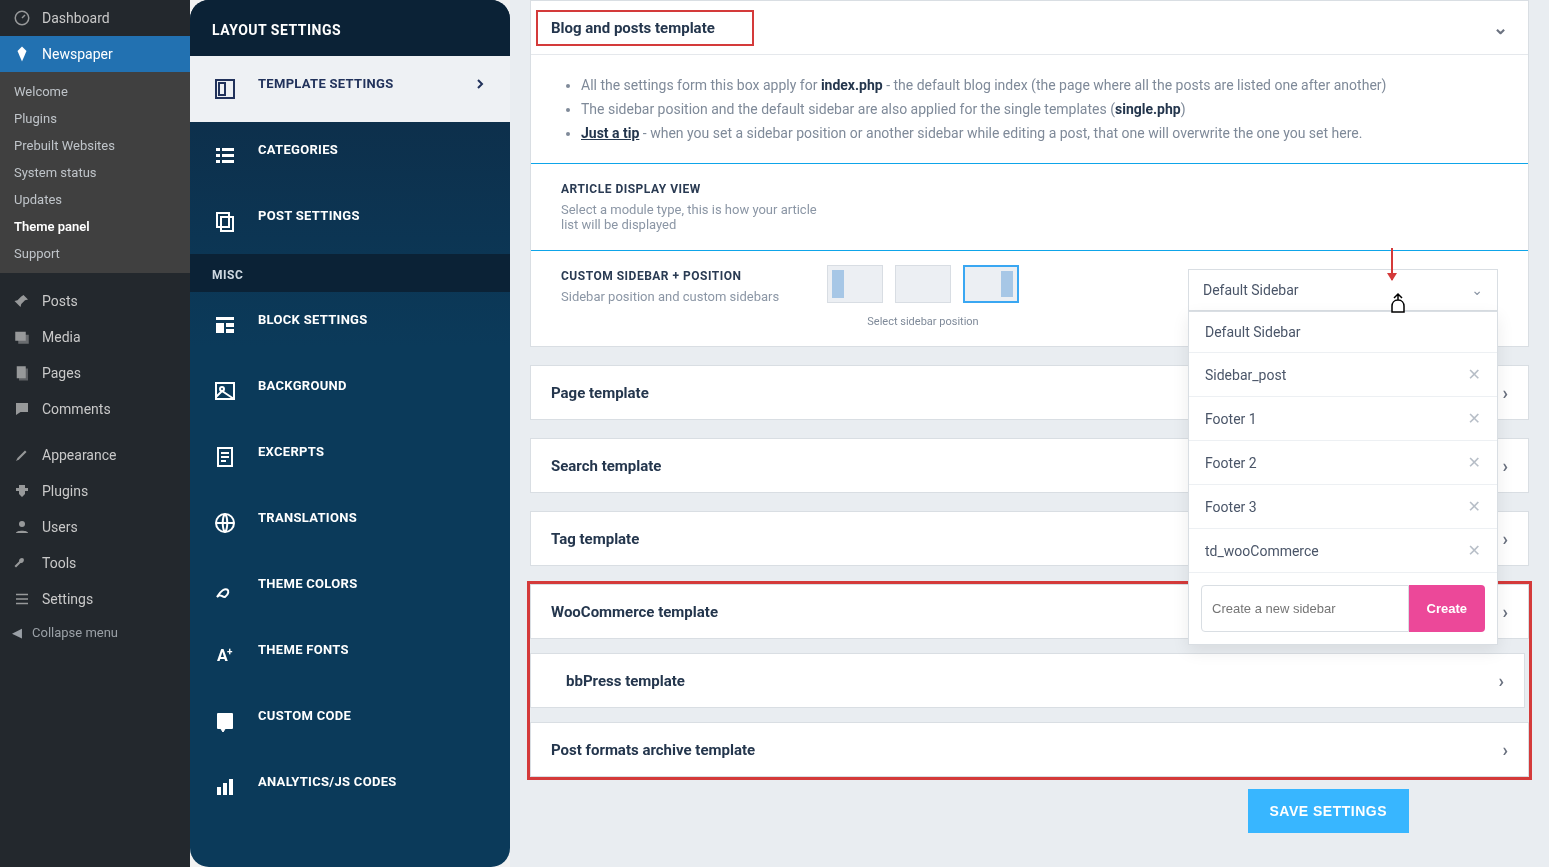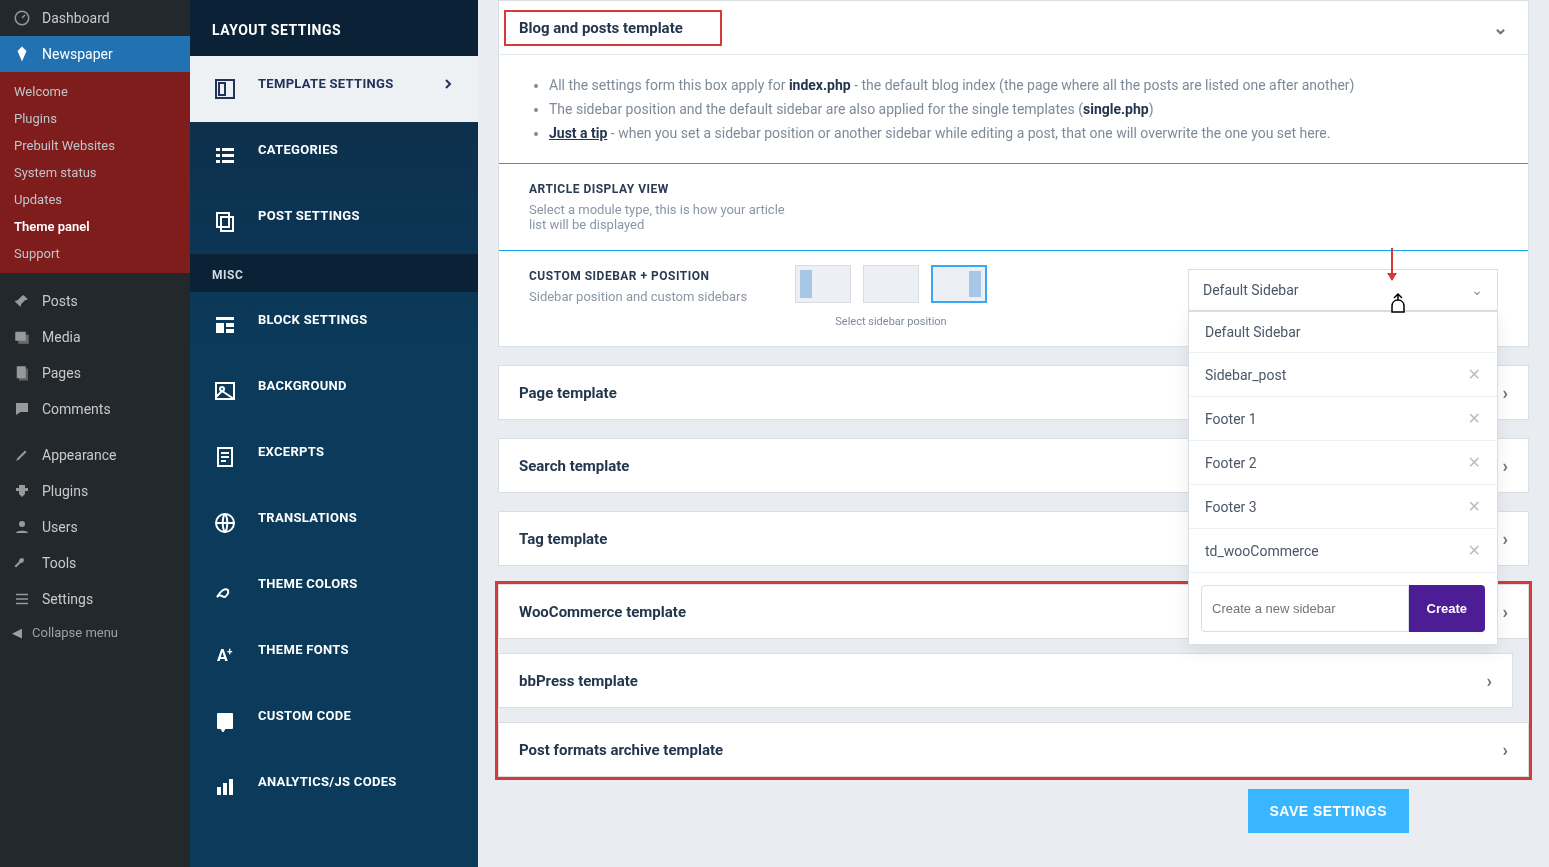--- a/index.html
+++ b/index.html
@@ -3,27 +3,27 @@
 <meta charset="utf-8">
 <style>
 * { box-sizing: border-box; margin: 0; padding: 0; }
 body { font-family: -apple-system, BlinkMacSystemFont, "Segoe UI", Roboto, sans-serif; font-size: 14px; background: #f1f1f1; width: 1549px; height: 867px; overflow: hidden; display: flex; }
 .wp-sidebar { width: 190px; background: #23282d; color: #eee; flex-shrink: 0; height: 867px; overflow: hidden; }
 .wp-item { display: flex; align-items: center; padding: 8px 12px; color: #c9c9c9; cursor: pointer; font-size: 14px; gap: 10px; }
 .wp-item.top { font-weight: 400; }
 .wp-item .ico { width: 20px; height: 20px; display: flex; align-items: center; justify-content: center; opacity: 0.7; }
 .wp-item.active { background: #2271b1; color: #fff; }
 .wp-item.active .ico { opacity: 1; }
-.wp-sub { background: #7f1d1d; padding: 6px 0; }
+.wp-sub { background: #404040; padding: 6px 0; }
 .wp-sub-item { padding: 6px 14px; font-size: 13px; color: #bfc4c9; cursor: pointer; }
 .wp-sub-item.bold { color: #fff; font-weight: 600; }
 .sep { height: 10px; }
 .collapse { display: flex; align-items: center; gap: 10px; padding: 8px 12px; color: #9aa0a6; cursor: pointer; font-size: 13px; }
 
-.panel-nav { width: 288px; background: linear-gradient(180deg, #0e2a44, #0b3a5a 40%, #0b3a5a); color: #fff; flex-shrink: 0; height: 867px; overflow: hidden; }
+.panel-nav { width: 320px; background: linear-gradient(180deg, #0e2a44, #0b3a5a 40%, #0b3a5a); color: #fff; flex-shrink: 0; height: 867px; overflow: hidden; border-radius: 19px; }
 .panel-header { padding: 22px 22px 18px; font-weight: 700; font-size: 14px; letter-spacing: 0.5px; background: #0b2236; }
 .panel-item { display: flex; align-items: flex-start; gap: 20px; padding: 20px 22px; font-weight: 700; font-size: 13px; letter-spacing: 0.3px; cursor: pointer; position: relative; }
 .panel-item .pico { width: 26px; height: 26px; display: flex; align-items: center; justify-content: center; }
 .panel-item.active { background: #eef1f4; color: #21325b; }
 .panel-item .chev { margin-left: auto; }
 .panel-subheader { padding: 14px 22px 10px; font-weight: 700; font-size: 12px; color: #cfd9e2; background: #0b2236; letter-spacing: 0.5px; }
 
 .content { flex: 1; background: #e9edf1; height: 867px; overflow: auto; position: relative; }
 .save-btn { position: fixed; right: 140px; bottom: 34px; z-index: 50; background: #38b6ff; color: #fff; border: none; padding: 14px 22px; font-weight: 700; font-size: 14px; letter-spacing: 0.5px; cursor: pointer; }
 
@@ -54,21 +54,21 @@
 
 .dd-wrap { margin-left: auto; width: 310px; position: relative; }
 .dd { border: 1px solid #d9dee3; background: #fff; padding: 12px 14px; display: flex; align-items: center; justify-content: space-between; cursor: pointer; color: #4a5568; font-size: 14px; }
 .dd .chev2 { color: #8b96a5; }
 .dd-list { position: absolute; left: 0; right: 0; top: 42px; background: #fff; border: 1px solid #d9dee3; z-index: 20; box-shadow: 0 6px 16px rgba(0,0,0,0.08); }
 .dd-item { display: flex; align-items: center; justify-content: space-between; padding: 12px 16px; border-bottom: 1px solid #edf0f3; cursor: pointer; font-size: 14px; color: #4a5568; }
 .dd-item:last-of-type { border-bottom: none; }
 .dd-item .x { color: #b7bec7; font-size: 16px; cursor: pointer; }
 .dd-create { display: flex; padding: 12px; gap: 0; }
 .dd-create input { flex: 1; border: 1px solid #d9dee3; border-radius: 4px 0 0 4px; padding: 8px 10px; font-size: 13px; color: #6b7280; outline: none; }
-.dd-create button { background: #4c1d95; color: #fff; border: none; padding: 16px 18px; border-radius: 0 4px 4px 0; font-weight: 600; font-size: 13px; cursor: pointer; }
+.dd-create button { background: #ec4899; color: #fff; border: none; padding: 16px 18px; border-radius: 0 4px 4px 0; font-weight: 600; font-size: 13px; cursor: pointer; }
 
 .hl-red { outline: 2px solid #d43a3a; outline-offset: -1px; }
 .hl-red-big { outline: 3px solid #d43a3a; }
 
 .arrow-annot { position: absolute; right: 156px; top: 248px; width: 2px; height: 32px; background: #d43a3a; z-index: 30; }
 .arrow-annot::after { content: ''; position: absolute; bottom: -1px; left: -4px; width: 0; height: 0; border-left: 5px solid transparent; border-right: 5px solid transparent; border-top: 8px solid #d43a3a; }
 .cursor-annot { position: absolute; right: 141px; top: 292px; z-index: 31; font-size: 18px; }
 
 svg { display: block; }
 </style>
@@ -398,21 +398,21 @@
       </div>
     </div>
 
   <div style="margin:0 20px; padding:0;" class="hl-red-big">
     <div class="card" style="margin:0 0 14px 0;">
         <div class="card-header">
           <span>WooCommerce template</span>
           <span class="exp">›</span>
         </div>
       </div>
-    <div class="card" style="margin:0 16px 14px 0;">
+    <div class="card" style="margin:0 4px 14px 0;padding-left:15px;">
         <div class="card-header">
           <span>bbPress template</span>
           <span class="exp">›</span>
         </div>
       </div>
     <div class="card" style="margin:0;">
         <div class="card-header">
           <span>Post formats archive template</span>
           <span class="exp">›</span>
         </div>

